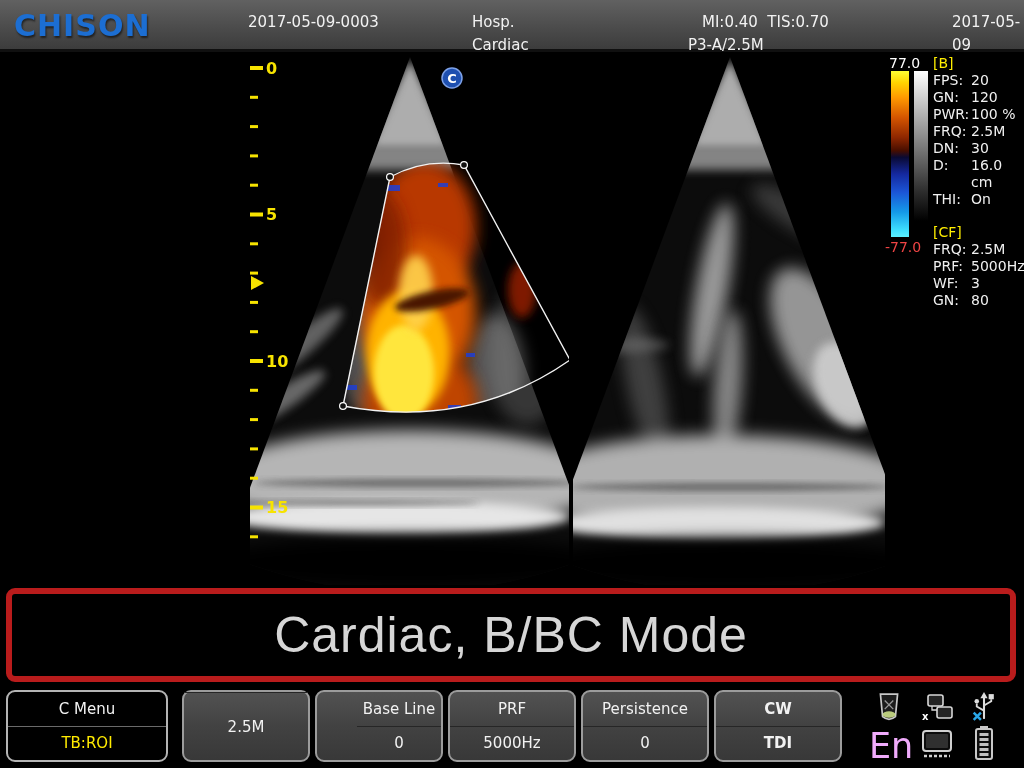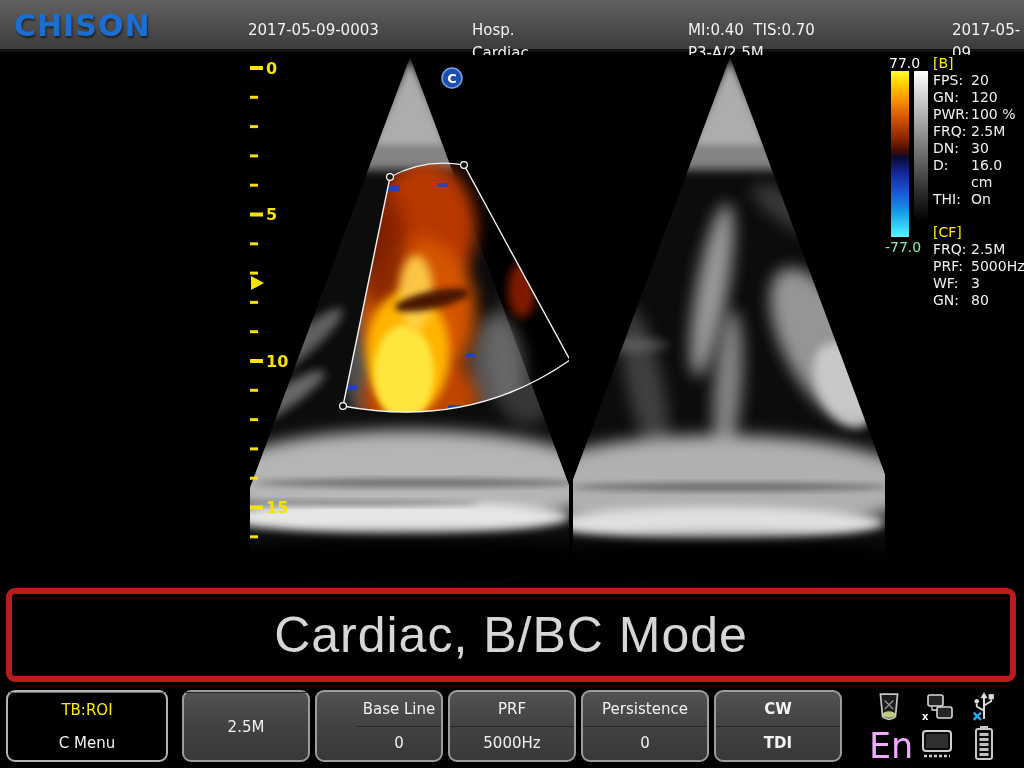--- a/index.html
+++ b/index.html
@@ -5,35 +5,35 @@
   html,body{margin:0;padding:0;background:#000;}
   body{width:1024px;height:768px;position:relative;overflow:hidden;
        font-family:"DejaVu Sans",sans-serif;color:#f0f0f0;}
 
   
   #header{position:absolute;left:0;top:0;width:1024px;height:52px;
           background:linear-gradient(180deg,#616161 0%,#4c4c4c 55%,#3c3c3c 100%);
           border-bottom:3px solid #101010;box-sizing:border-box;}
   #logo{position:absolute;left:14px;top:8px;font-size:30px;font-weight:bold;
         letter-spacing:1px;color:#1c6ed2;text-shadow:1px 2px 2px rgba(0,0,0,.55);}
-  .hdr-col{position:absolute;top:19px;font-size:15px;line-height:23px;color:#f2f2f2;}
-  .pre{white-space:pre;}
+  .hdr-col{position:absolute;top:11px;font-size:15px;line-height:23px;color:#f2f2f2;}
+  .pre{white-space:pre;margin-left:14px;}
   #hdr-exam{left:248px;}
   #hdr-hosp{left:472px;}
   #hdr-mi{left:688px;}
   #hdr-dt{left:912px;margin-left:40px;}
 
   
   #image-area{position:absolute;left:0;top:55px;width:1024px;height:530px;background:#000;}
   #us-svg{position:absolute;left:0;top:0;}
 
   
   #side-panel{position:absolute;left:885px;top:55px;width:139px;height:530px;background:#000;font-size:14px;}
   #scale-max{position:absolute;left:4px;top:0;color:#fff;text-align:center;}
-  #scale-min{position:absolute;left:0px;top:184px;color:#86efac;}
+  #scale-min{position:absolute;left:0px;top:184px;color:#ef4444;}
   #color-bar{position:absolute;left:6px;top:16px;width:18px;height:166px;
      background:linear-gradient(180deg,#ffff33 0%,#ffd400 7%,#ff9900 16%,#d45500 28%,
        #8f2700 40%,#470e00 48%,#0a0a33 52%,#14289e 62%,#1b55d6 73%,#149ae8 85%,#3fe0ff 96%,#5cf0ff 100%);}
   #gray-bar{position:absolute;left:29px;top:16px;width:14px;height:150px;
      background:linear-gradient(180deg,#ffffff 0%,#bdbdbd 25%,#6f6f6f 55%,#2e2e2e 80%,#000 100%);}
   #param-block{position:absolute;left:48px;top:0px;width:91px;}
   .sec-title{color:#ffee00;line-height:17px;}
   .p-row{display:flex;line-height:17px;}
   .p-row .lab{width:38px;flex:none;}
   .p-gap{height:16px;}
@@ -267,22 +267,22 @@
       </div>
   </div>
 </div>
 
 <div id="message-bar">
   <div id="message-text">Cardiac, B/BC Mode</div>
 </div>
 
 <div id="menu-bar">
   <div class="menu-btn" id="btn-cmenu">
+    <div class="btn-row">C Menu</div>
     <div class="btn-row val">TB:ROI</div>
-    <div class="btn-row">C Menu</div>
   </div>
   <div class="menu-btn" id="btn-freq">
     <div class="btn-row val">2.5M</div>
   </div>
   <div class="menu-btn" id="btn-baseline">
     <div class="btn-row">Base Line</div>
     <div class="btn-row val">0</div>
   </div>
   <div class="menu-btn" id="btn-prf">
     <div class="btn-row">PRF</div>

